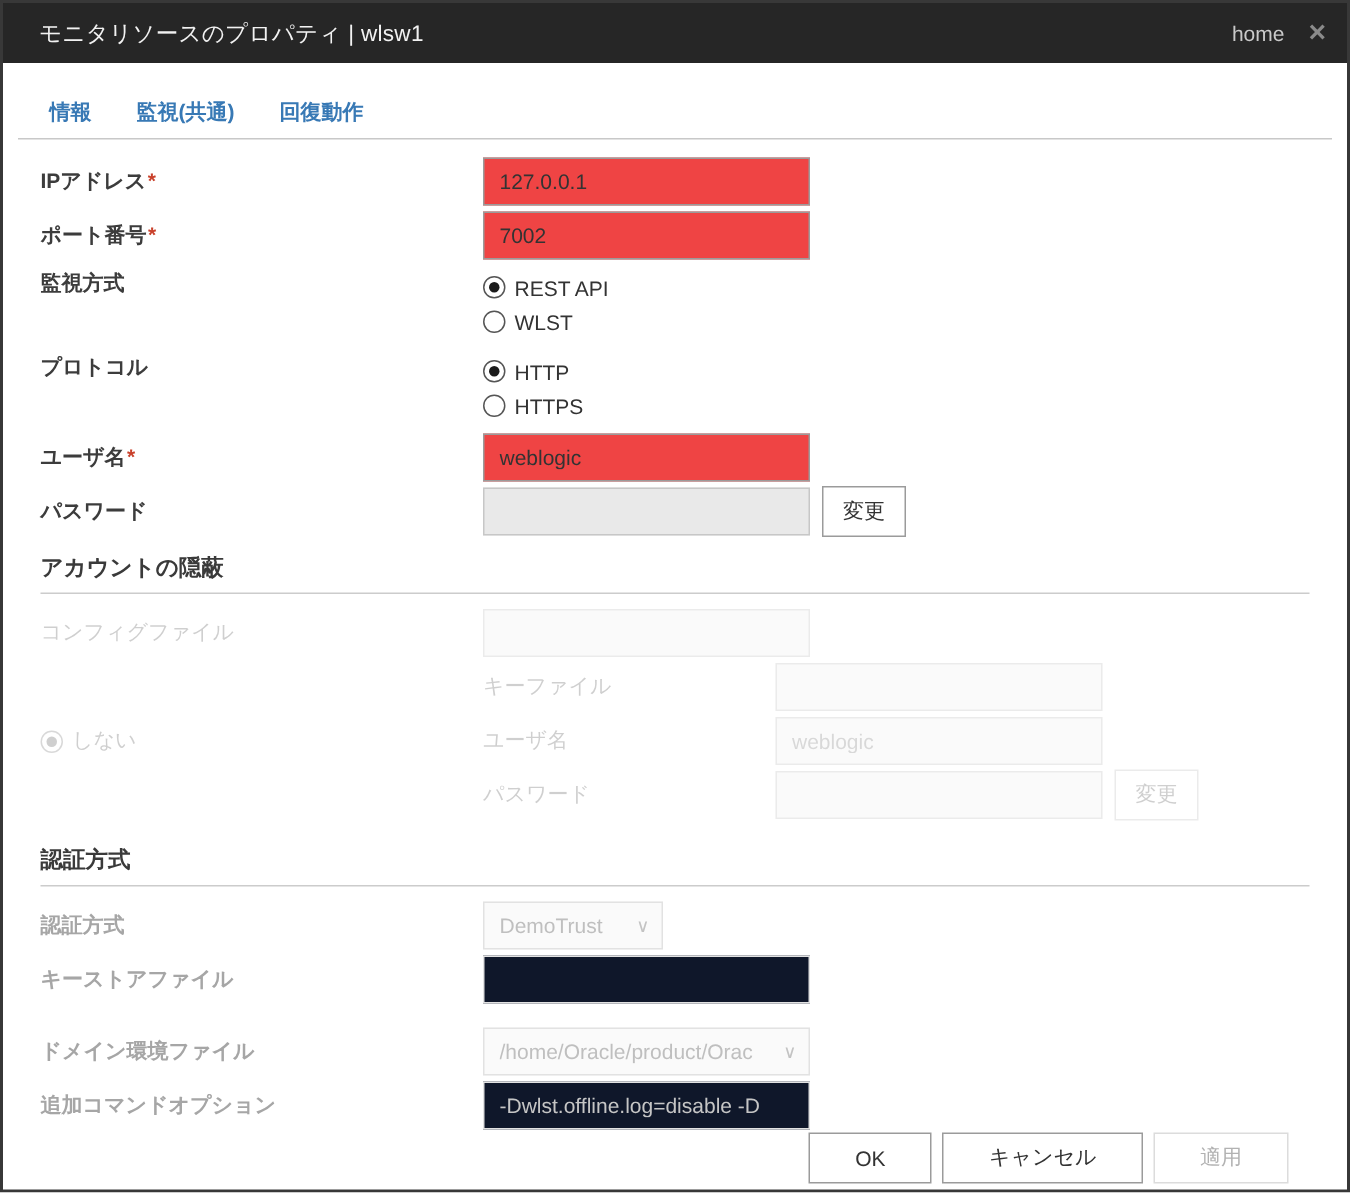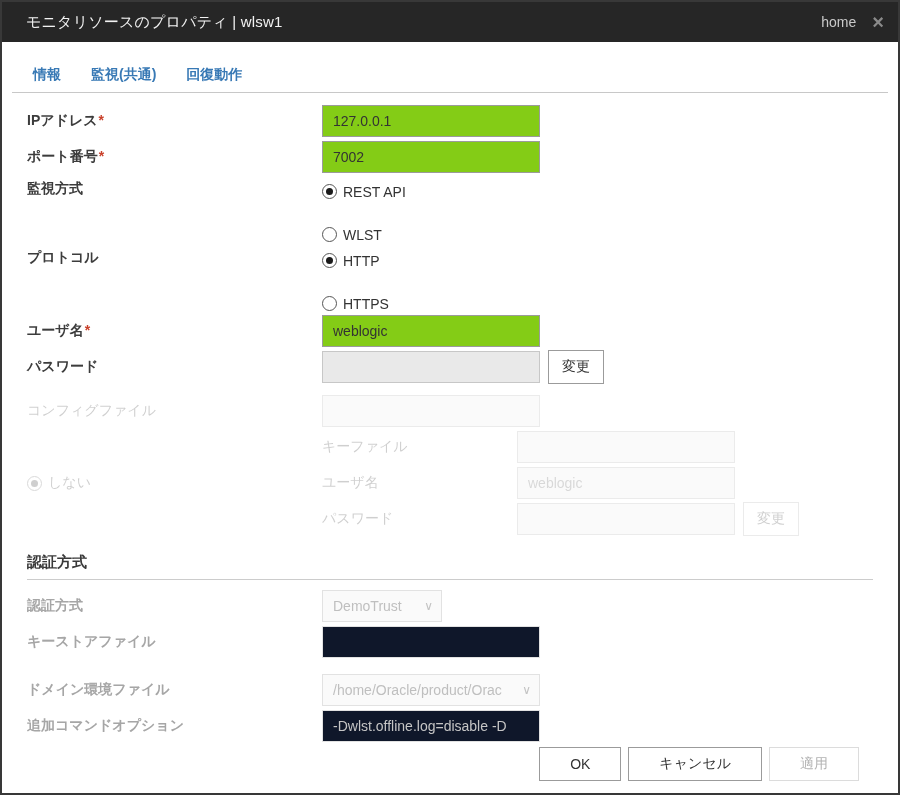--- a/index.html
+++ b/index.html
@@ -46,26 +46,26 @@
     border: 1px solid #c8c8c8; border-bottom: 1px solid #fff;
     margin-bottom: -1px; cursor: default;
   }
   
   .content { padding: 10px 25px 0 25px; flex: 1 1 auto; display: flex; flex-direction: column; }
   .row { display: grid; grid-template-columns: 295px 1fr; align-items: center; min-height: 36px; }
   .row.tall { align-items: flex-start; padding-top: 5px; min-height: 56px; }
   .flabel { font-size: 14px; font-weight: bold; color: #3c3c3c; }
   .req { color: #c9412b; font-weight: bold; margin-left: 1px; }
   .txt {
-    width: 218px; height: 32px; border: 1px solid #9b9b9b; background: #84cc16;
+    width: 218px; height: 32px; border: 1px solid #9b9b9b; background: #ef4444;
     padding: 0 10px; font-family: "Liberation Sans", "DejaVu Sans", sans-serif;
     font-size: 14px; color: #333; outline: none;
   }
   .txt:disabled, .txt.disabled { background: #e9e9e9; border-color: #c7c7c7; color: #555; }
-  .radio-group { display: flex; flex-direction: column; gap: 24px; padding-top: 2px; }
+  .radio-group { display: flex; flex-direction: column; gap: 4px; padding-top: 2px; }
   .radio-line { display: flex; align-items: center; gap: 6px; height: 19px; cursor: pointer; }
   .radio {
     width: 15px; height: 15px; border: 1px solid #555; border-radius: 50%;
     background: #fff; position: relative; flex: 0 0 auto;
   }
   .radio.checked::after {
     content: ""; position: absolute; left: 3px; top: 3px;
     width: 7px; height: 7px; border-radius: 50%; background: #1b1b1b;
   }
   .radio-label { font-size: 14px; color: #333; }
@@ -181,20 +181,21 @@
     </div>
 
     <div class="row">
       <div class="flabel">パスワード</div>
       <div class="inline">
         <input class="txt disabled" type="password" disabled="" value="" style="">
         <button class="btn">変更</button>
       </div>
     </div>
 
+    <div class="section-header">アカウントの隠蔽</div>
 
     <div class="shadow-section">
       <div class="shadow-row">
         <div class="shadow-label">コンフィグファイル</div>
         <div>
           <input class="txt" type="text" disabled="" value="" style="">
         </div>
       </div>
       <div class="shadow-row">
         <div></div>

